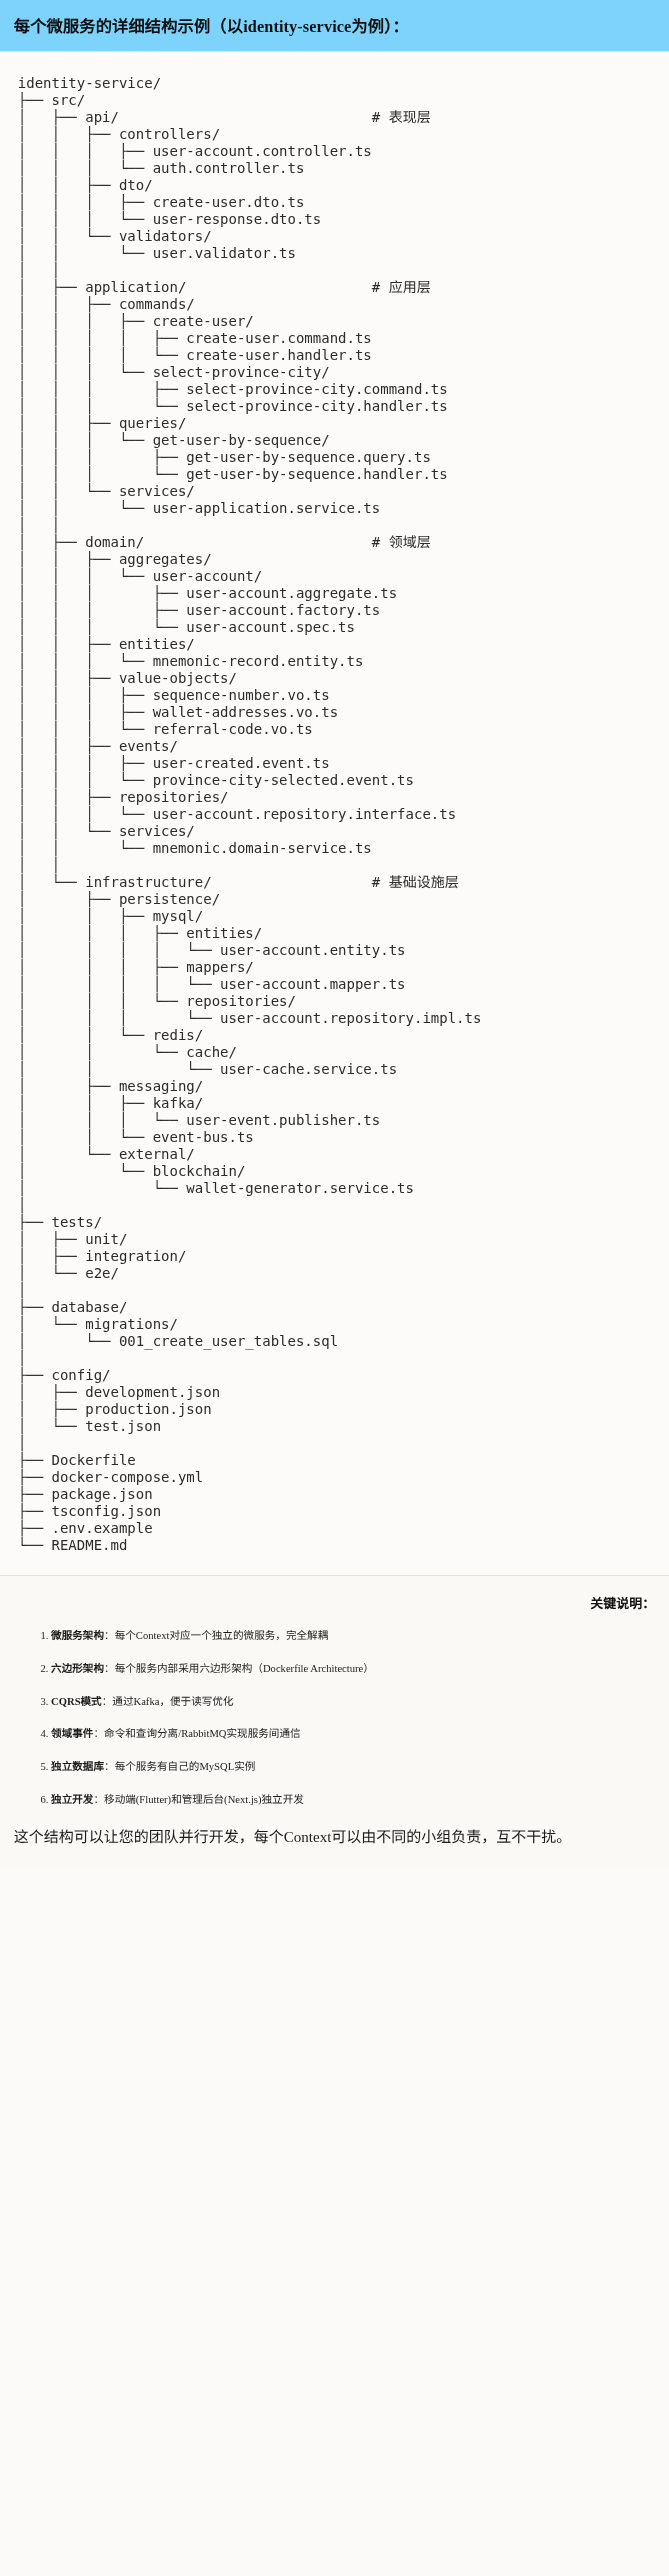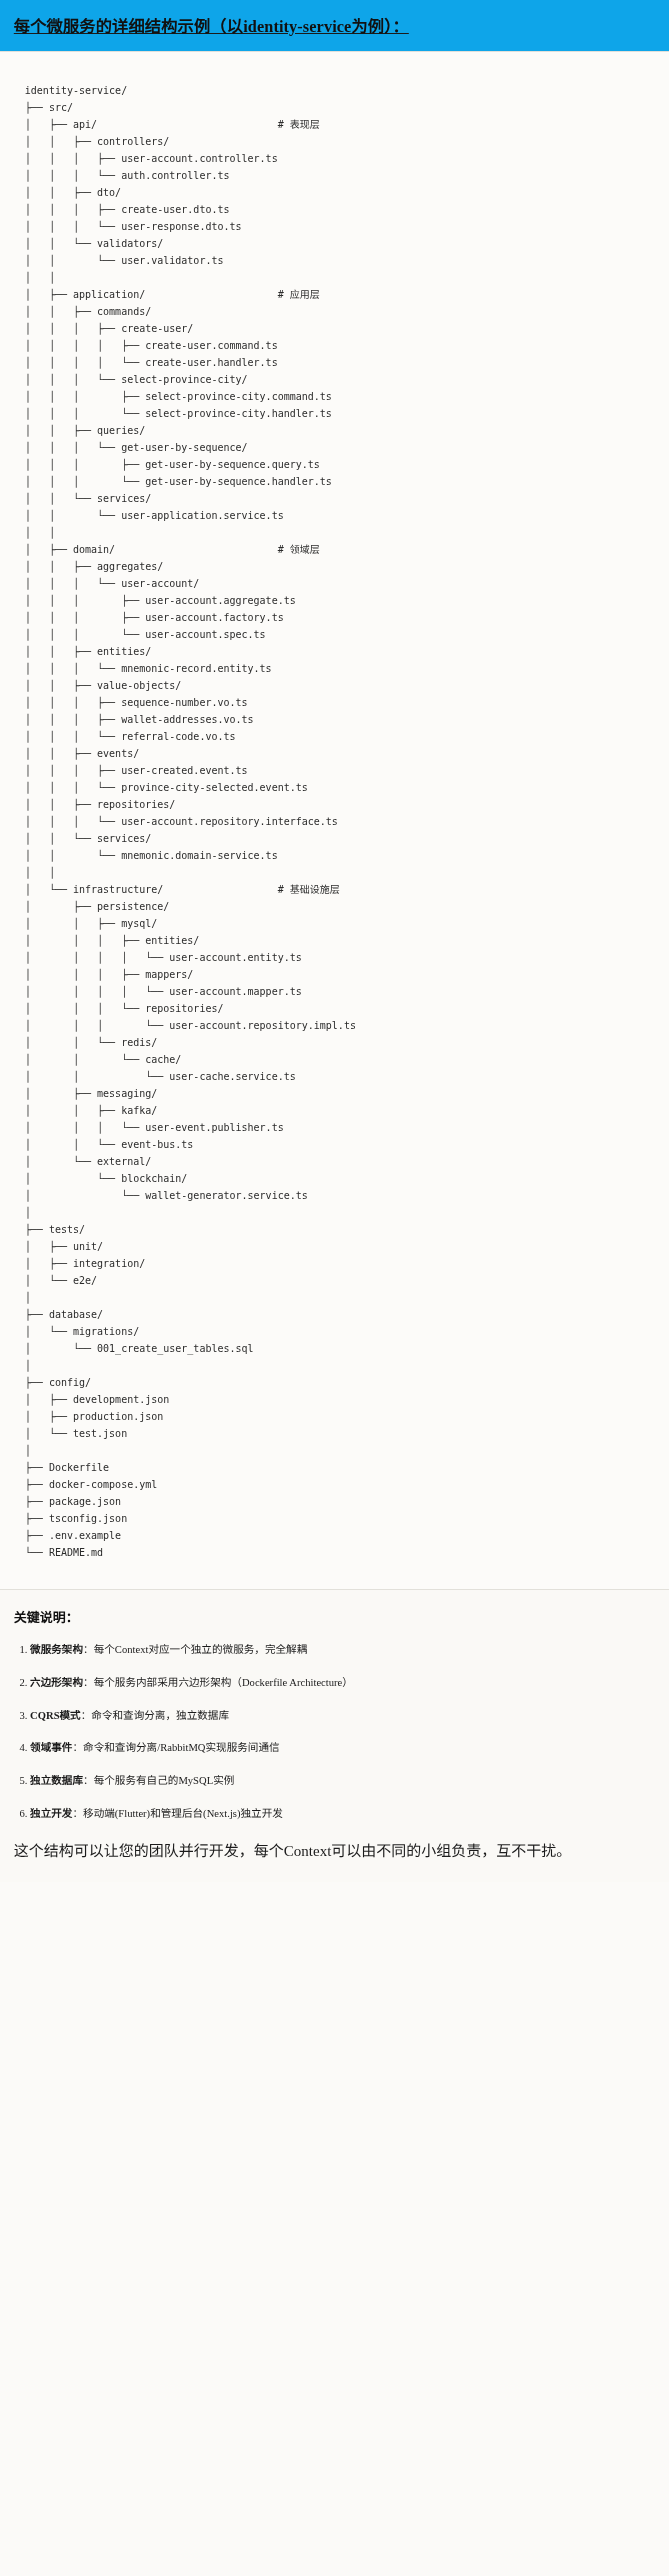--- a/index.html
+++ b/index.html
@@ -12,76 +12,77 @@
     -webkit-font-smoothing:antialiased;
   }
   .page{
     width:669px;
     margin:0;
     background:#fbfaf8;
     box-sizing:border-box;
   }
   
   .header{
-    background:#0ea5e9;
+    background:#7dd3fc;
     padding:16.3px 13.8px 13.8px 13.8px;
     border-bottom:0.6px solid #e2e0da;
     box-sizing:border-box;
-    text-decoration:underline;
   }
   .header h1{
     margin:0;
     font-size:16.3px;
     font-weight:bold;
     letter-spacing:0.1px;
     line-height:1.3;
     color:#111;
     font-family:"Liberation Serif","DejaVu Serif",serif;
   }
   
   .tree-block{
     background:#fcfbf9;
     padding:19px 13.8px 16.3px 13.8px;
     box-sizing:border-box;
     border-bottom:0.6px solid #e2e0da;
   }
   pre.tree{
-    margin:11px;
+    margin:4px;
     font-family:"DejaVu Sans Mono","Liberation Mono",monospace;
-    font-size:10px;
+    font-size:14px;
     line-height:17px;
     color:#2b2b2b;
     white-space:pre;
     tab-size:2;
     letter-spacing:0px;
   }
   
   .notes{
     background:#faf9f6;
     padding:17.5px 13.8px 19px 13.8px;
     box-sizing:border-box;
   }
   .notes h2{
     margin:0 0 16.3px 0;
     font-size:13px;
     font-weight:bold;
     color:#111;
     font-family:"Liberation Serif","DejaVu Serif",serif;
+    text-align:right;
   }
   ol.keylist{
     margin:0 0 0 0;
     padding:0 0 0 16.3px;
     list-style:decimal;
   }
   ol.keylist li{
     font-size:10.6px;
     line-height:1.55;
     margin-bottom:16.3px;
     color:#1b1b1b;
     font-family:"Liberation Serif","DejaVu Serif",serif;
+    margin-left:21px;
   }
   ol.keylist li .k{ font-weight:bold; }
   .closing{
     font-size:15px;
     line-height:1.6;
     margin:5px 0 0 0;
     color:#1b1b1b;
     font-family:"Liberation Serif","DejaVu Serif",serif;
   }
 </style>
@@ -187,21 +188,21 @@
   <section class="notes">
     <h2>关键说明：</h2>
     <ol class="keylist">
       <li>
         <span class="k">微服务架构</span><span>：</span><span>每个Context对应一个独立的微服务，完全解耦</span>
       </li>
       <li>
         <span class="k">六边形架构</span><span>：</span><span>每个服务内部采用六边形架构（Dockerfile Architecture）</span>
       </li>
       <li>
-        <span class="k">CQRS模式</span><span>：</span><span>命令和查询分离，独立数据库</span>
+        <span class="k">CQRS模式</span><span>：</span><span>通过Kafka，便于读写优化</span>
       </li>
       <li>
         <span class="k">领域事件</span><span>：</span><span>命令和查询分离/RabbitMQ实现服务间通信</span>
       </li>
       <li>
         <span class="k">独立数据库</span><span>：</span><span>每个服务有自己的MySQL实例</span>
       </li>
       <li>
         <span class="k">独立开发</span><span>：</span><span>移动端(Flutter)和管理后台(Next.js)独立开发</span>
       </li>

